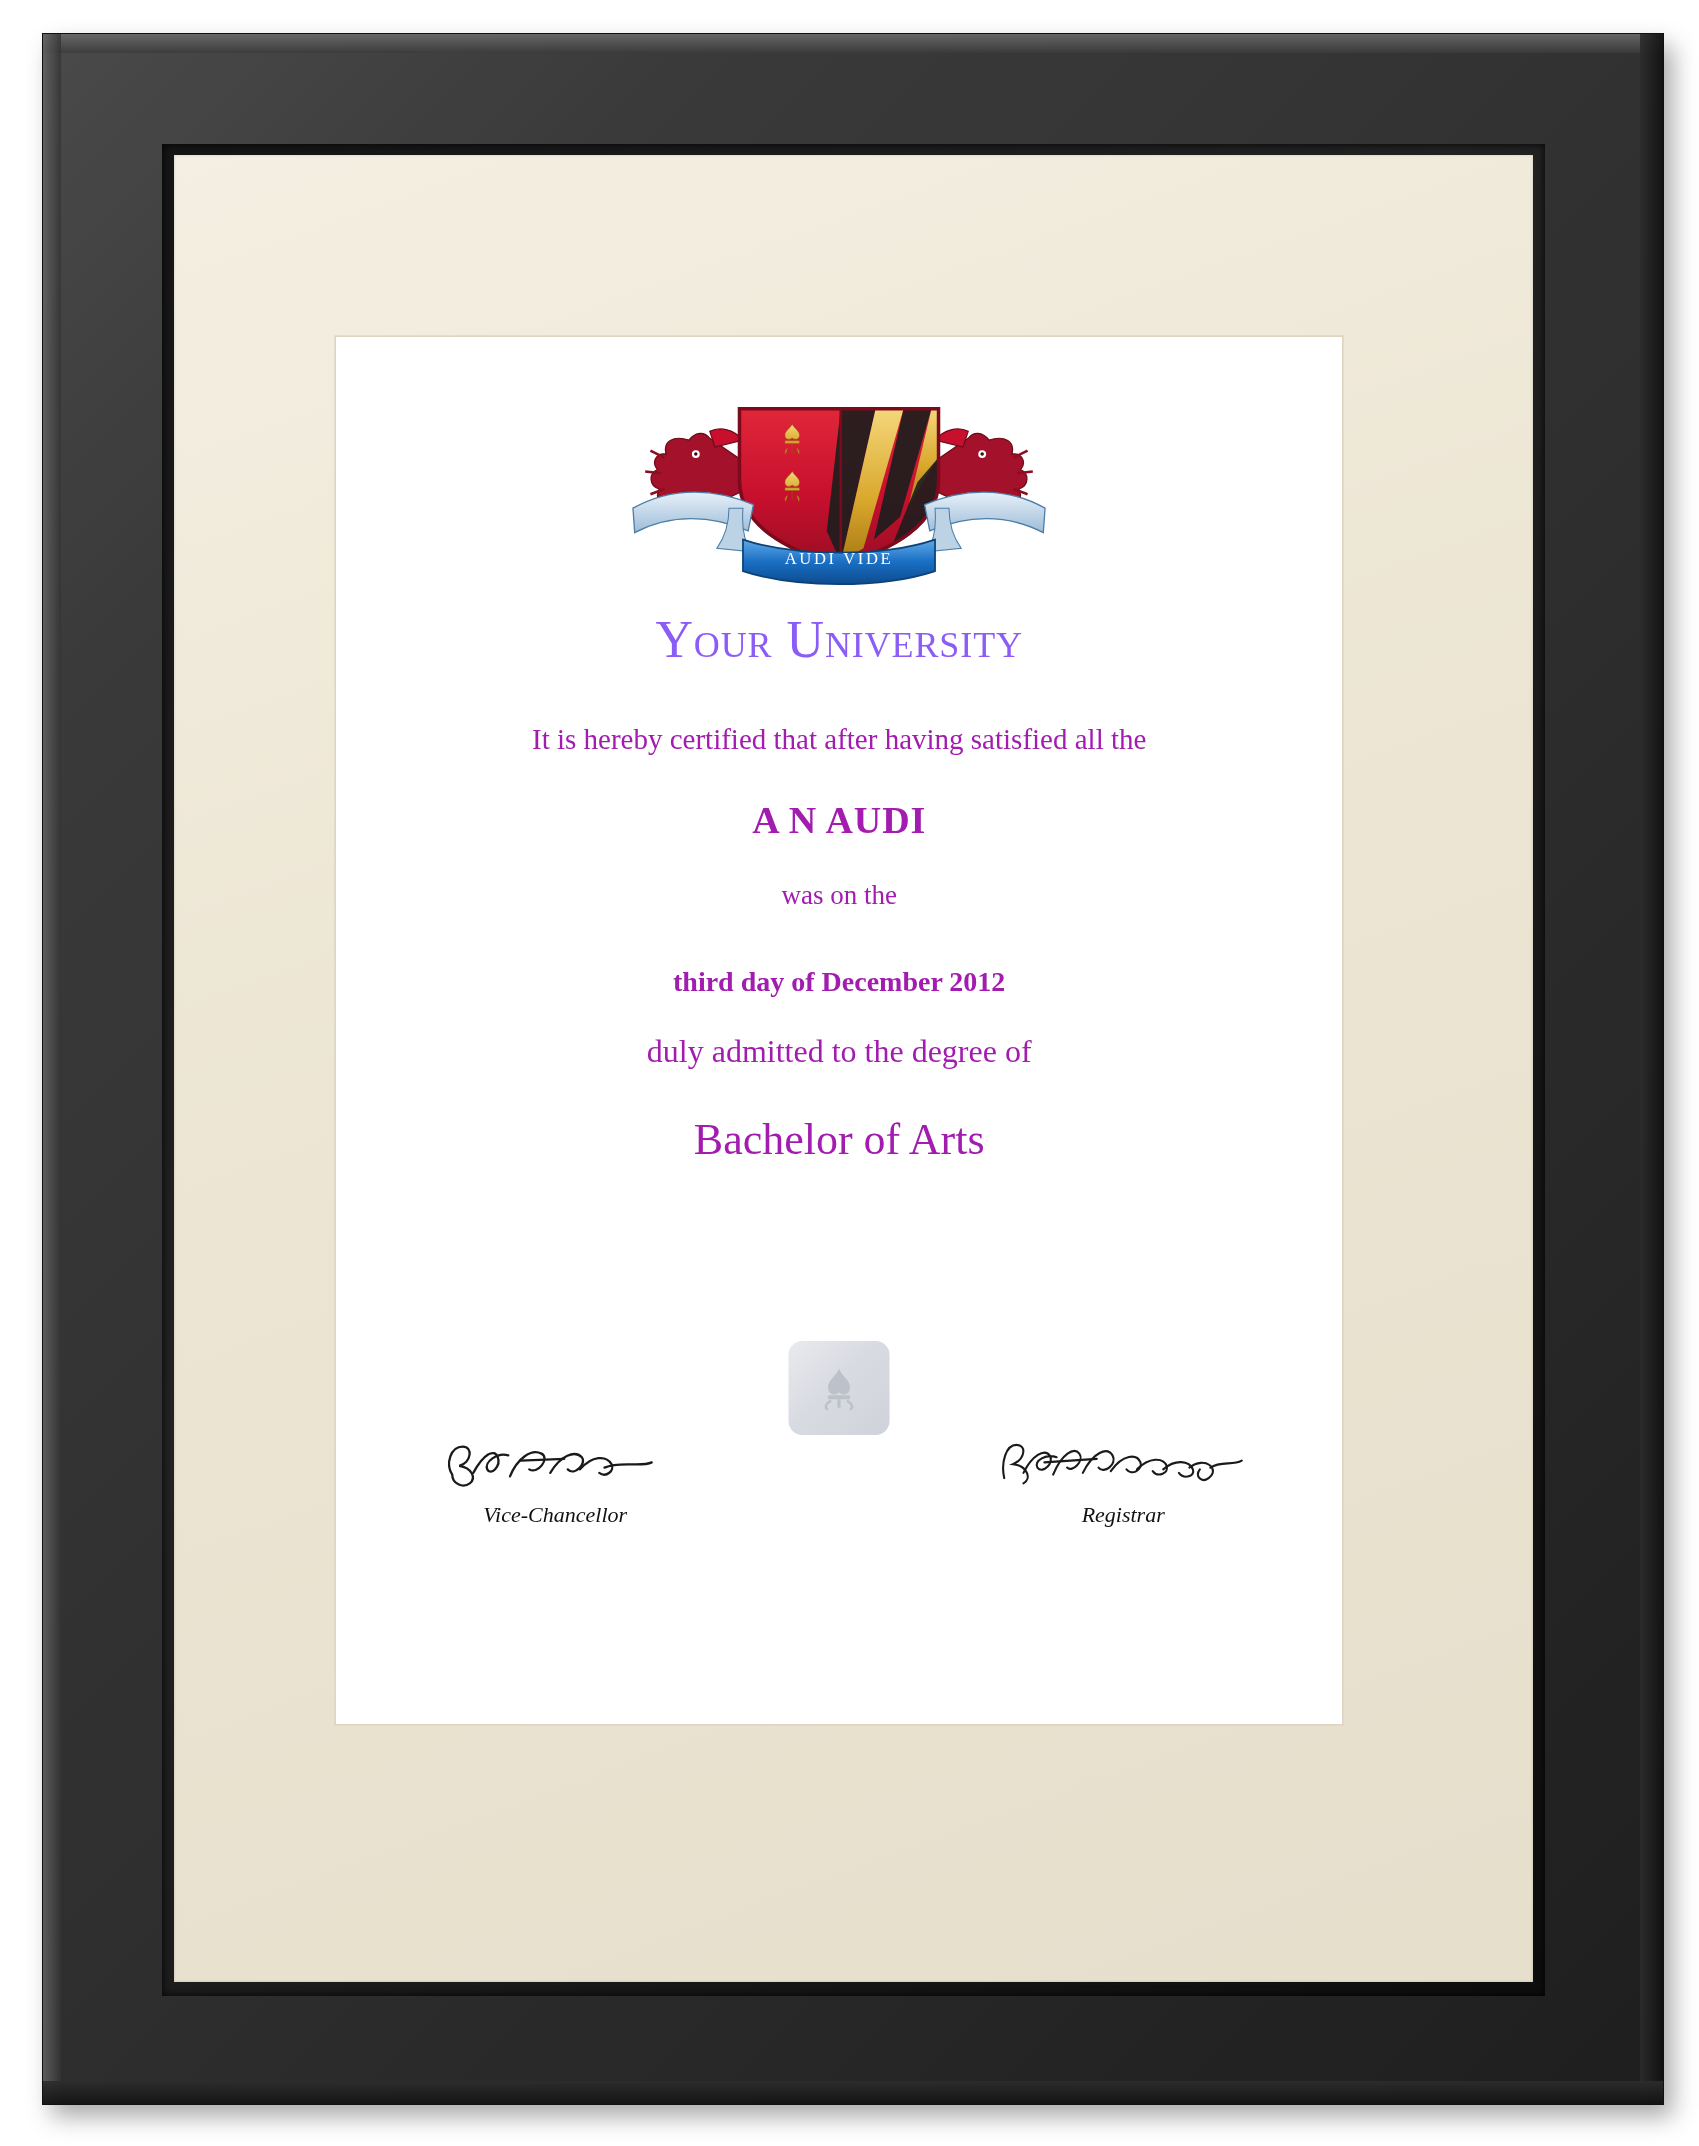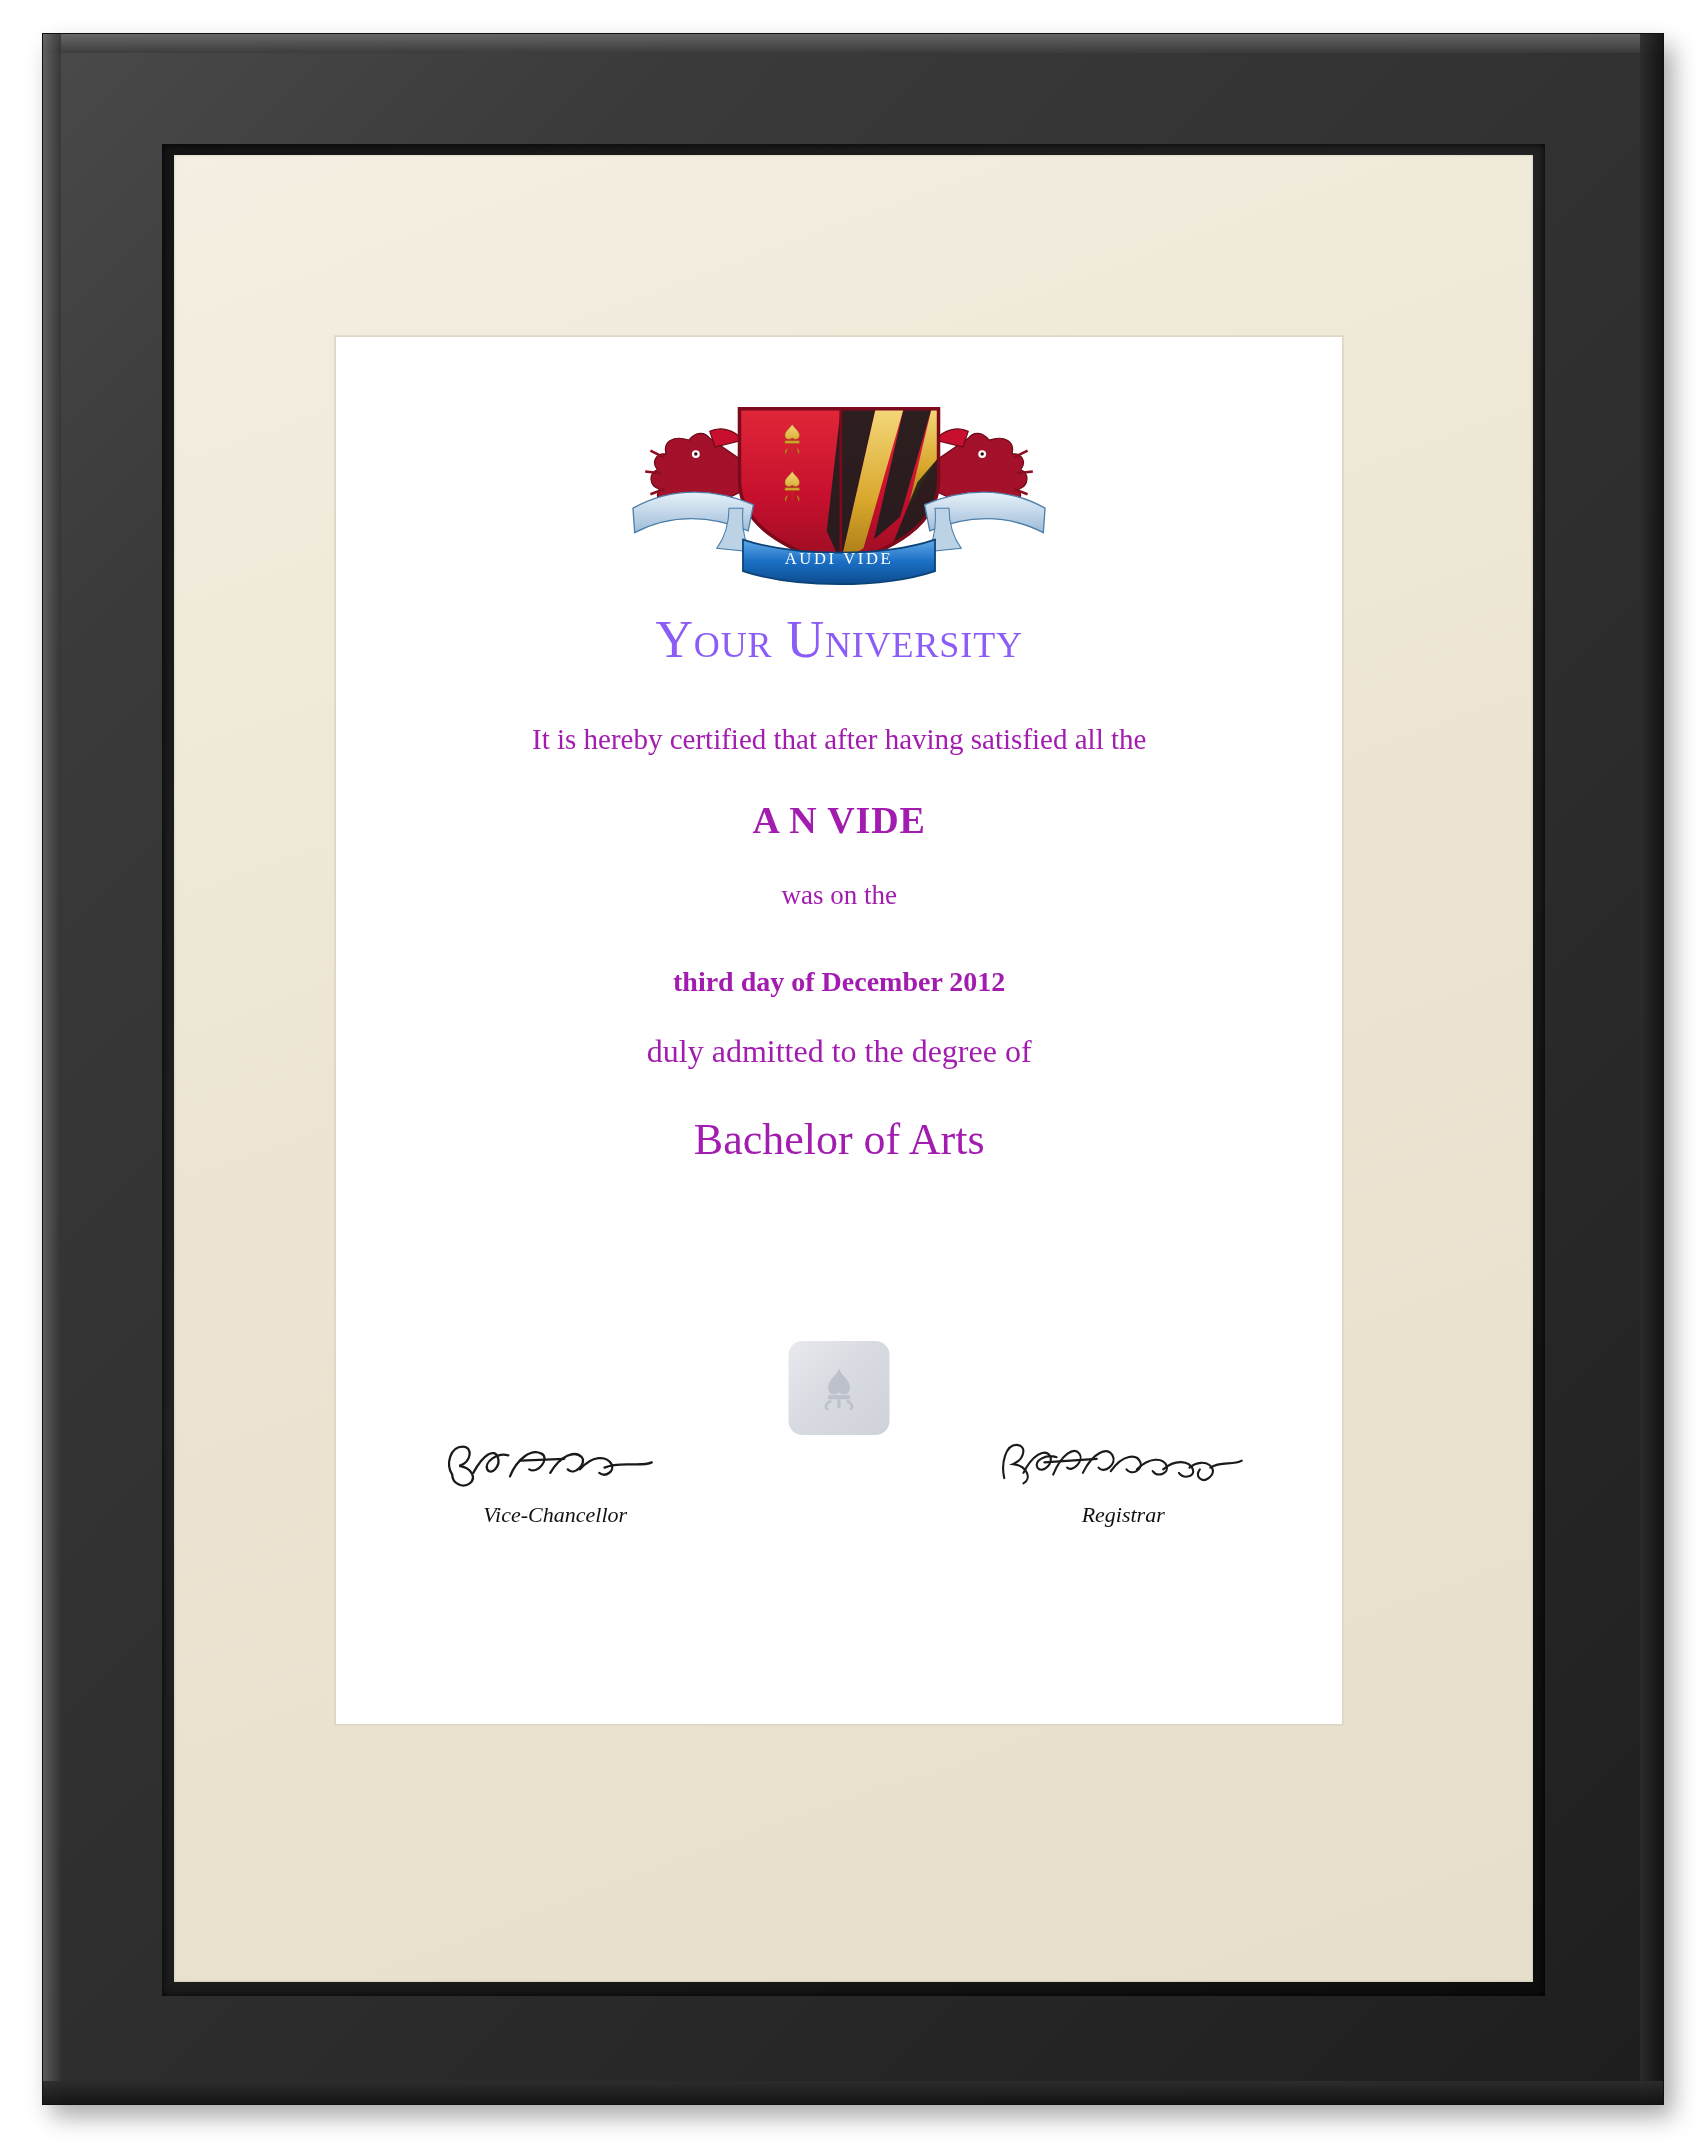--- a/index.html
+++ b/index.html
@@ -284,21 +284,21 @@
                   <text x="260" y="214" text-anchor="middle" font-family="'Liberation Serif', serif" font-size="19" letter-spacing="3" fill="#ffffff">AUDI VIDE</text>
                 </g>
               </svg>
             </div>
 
             <div class="uni-name">Your University</div>
 
             <div class="body-line l-cert1">It is hereby certified that after having satisfied all the</div>
 
 
-            <div class="body-line l-name">A N VIDE</div>
+            <div class="body-line l-name">A N AUDI</div>
 
             <div class="body-line l-wason">was on the</div>
 
             <div class="body-line l-date">third day of December 2012</div>
 
             <div class="body-line l-duly">duly admitted to the degree of</div>
 
             <div class="body-line l-degree">Bachelor of Arts</div>
 
             <div class="seal">

